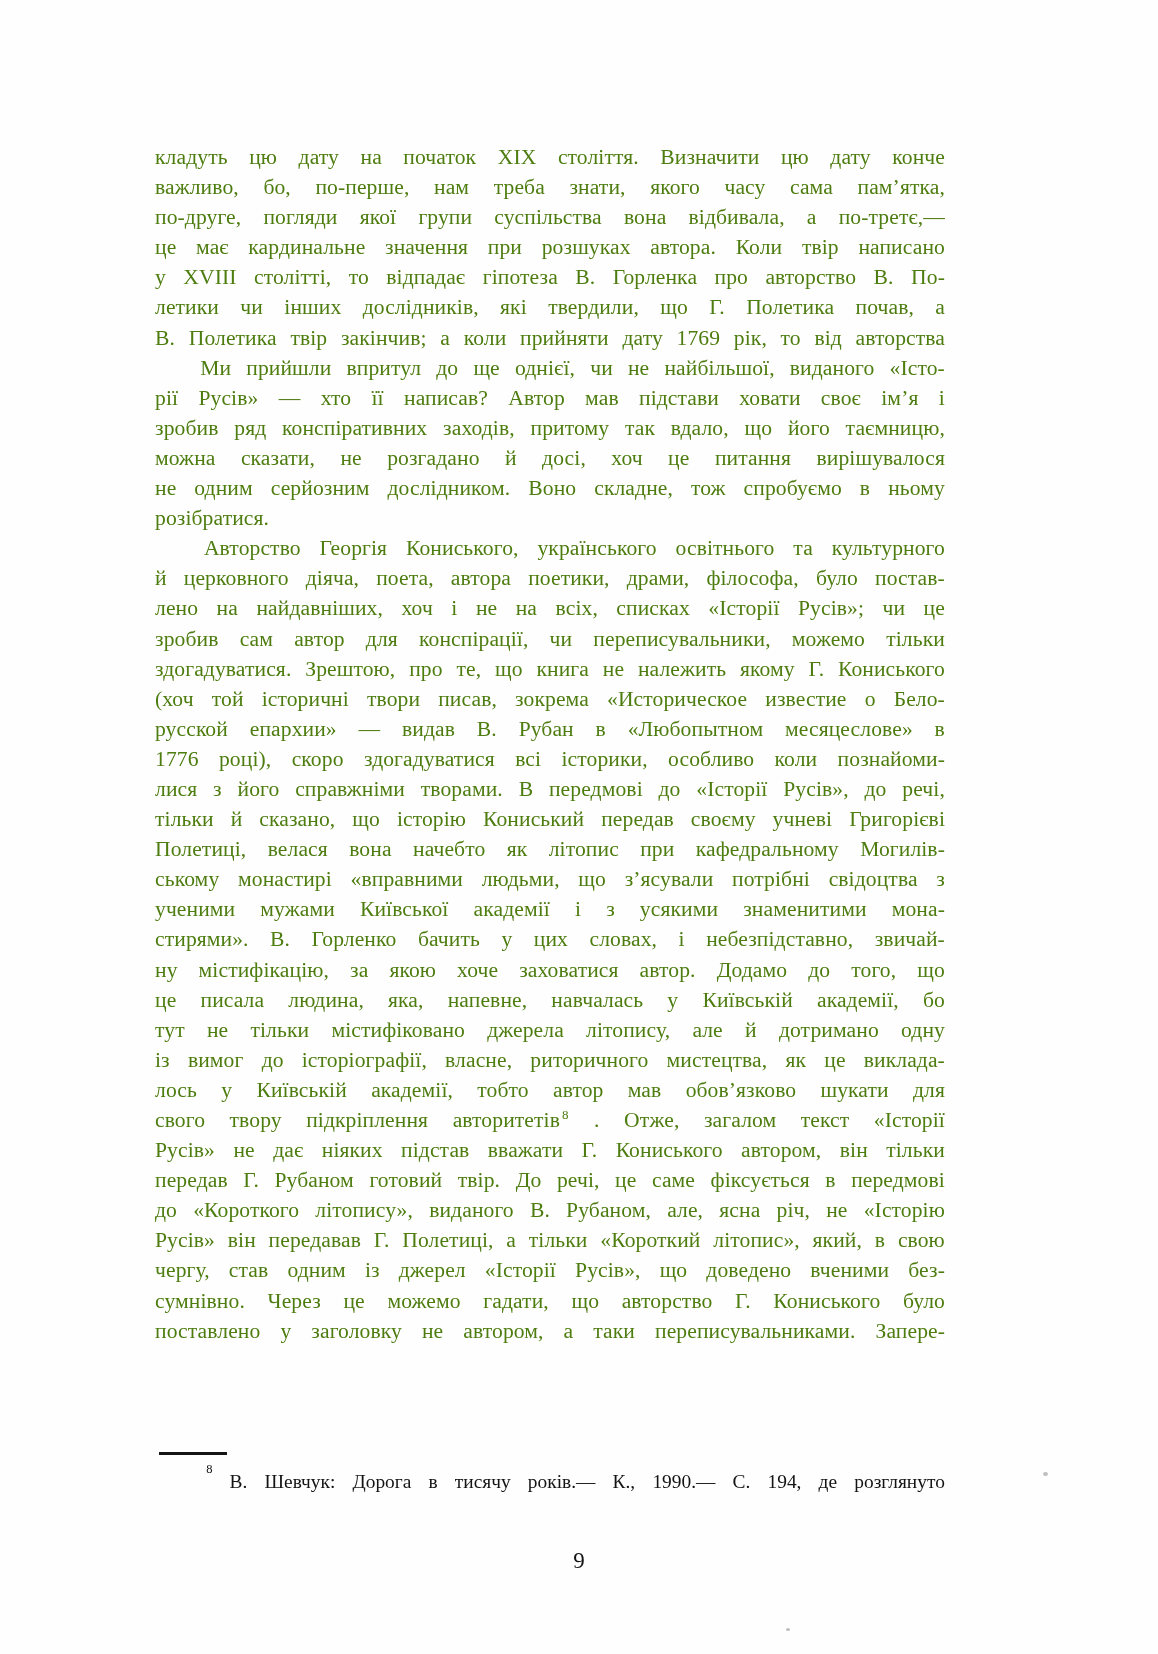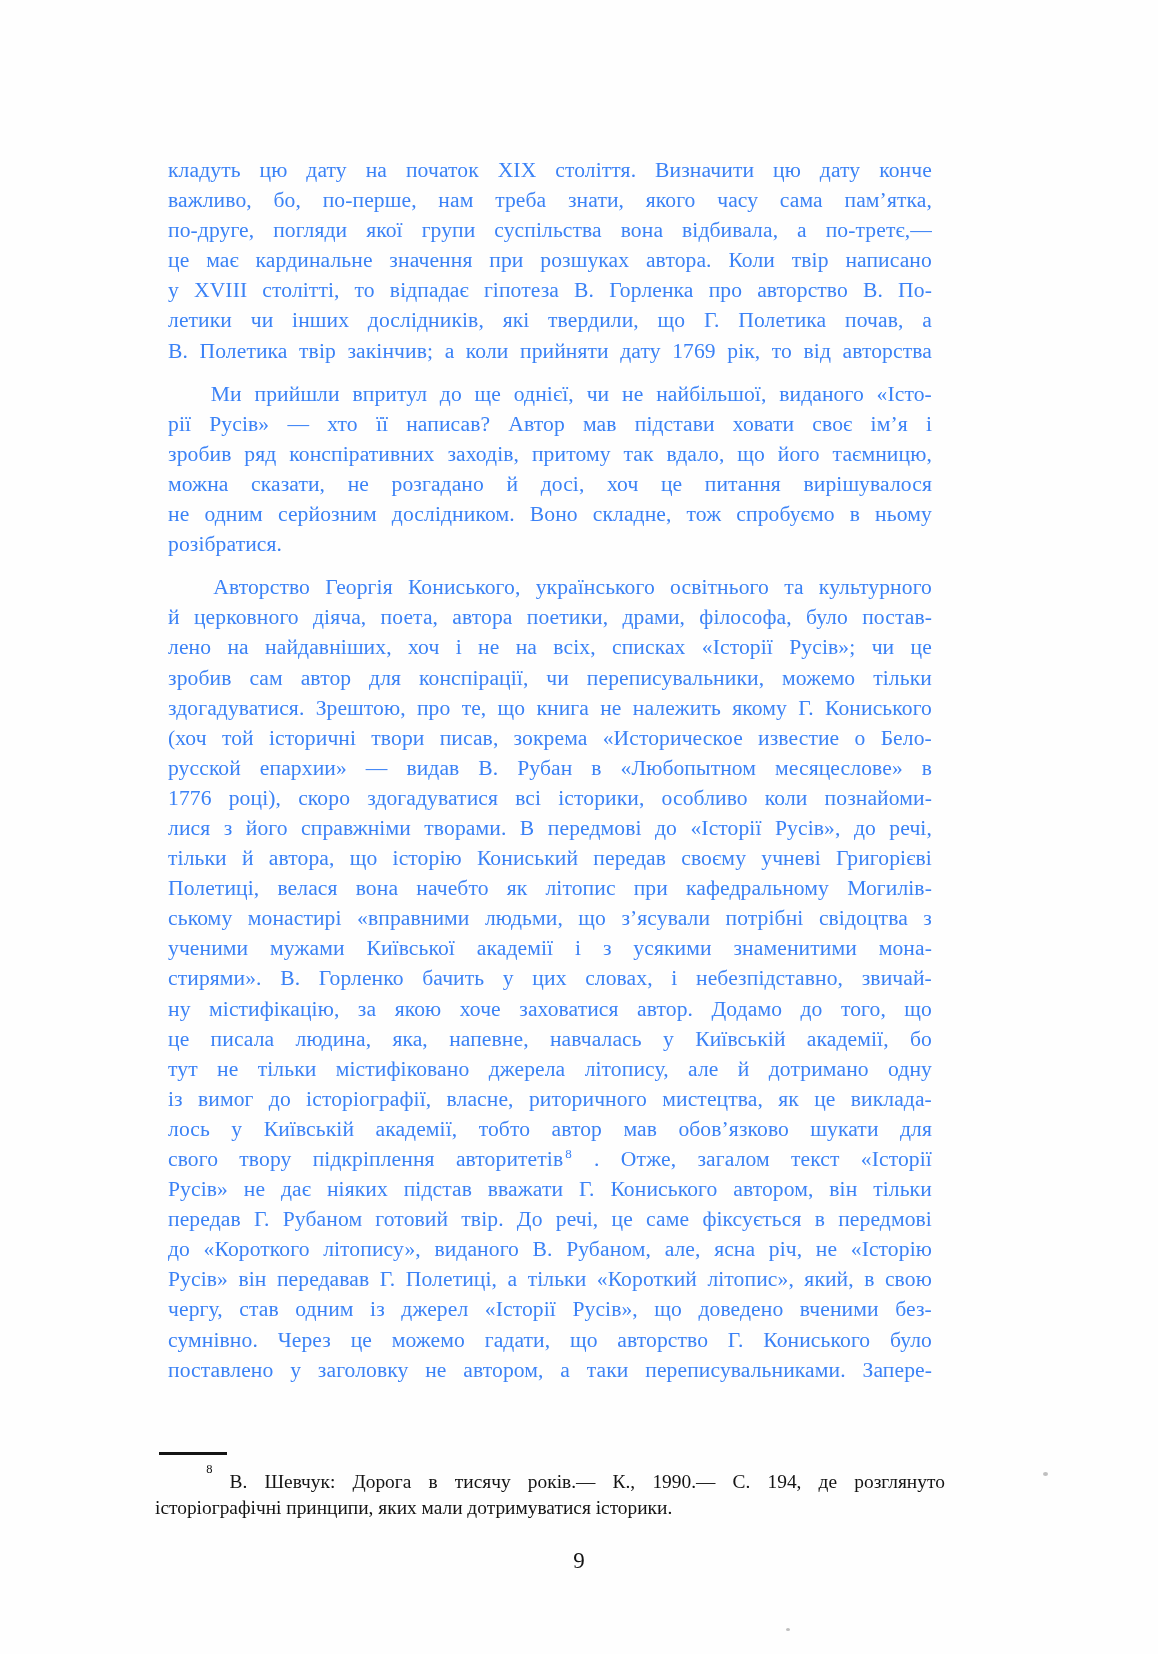--- a/index.html
+++ b/index.html
@@ -20,28 +20,28 @@
     overflow: hidden;
     box-sizing: border-box;
   }
   .text-column {
     position: absolute;
     left: 155px;
     top: 142px;
     width: 790px;
   }
   .para {
-    margin: 13px;
+    margin: 0;
     font-size: 21.6px;
     line-height: 30.1px;
     text-align: justify;
     text-align-last: left;
     letter-spacing: 0.1px;
     word-spacing: 0.4px;
-    color: #3b82f6;
+    color: #4d7c0f;
     -webkit-font-smoothing: none;
   }
   .para + .para {
     text-indent: 0;
   }
   
   .line {
     display: block;
     white-space: pre;
   }
@@ -134,21 +134,21 @@
     <p class="para">
         <span class="line just"><span class="indent"></span><span>Авторство</span><span>Георгія</span><span>Кониського,</span><span>українського</span><span>освітнього</span><span>та</span><span>культурного</span></span>
         <span class="line just"><span>й</span><span>церковного</span><span>діяча,</span><span>поета,</span><span>автора</span><span>поетики,</span><span>драми,</span><span>філософа,</span><span>було</span><span>постав-</span></span>
         <span class="line just"><span>лено</span><span>на</span><span>найдавніших,</span><span>хоч</span><span>і</span><span>не</span><span>на</span><span>всіх,</span><span>списках</span><span>«Історії</span><span>Русів»;</span><span>чи</span><span>це</span></span>
         <span class="line just"><span>зробив</span><span>сам</span><span>автор</span><span>для</span><span>конспірації,</span><span>чи</span><span>переписувальники,</span><span>можемо</span><span>тільки</span></span>
         <span class="line just"><span>здогадуватися.</span><span>Зрештою,</span><span>про</span><span>те,</span><span>що</span><span>книга</span><span>не</span><span>належить</span><span>якому</span><span>Г.</span><span>Кониського</span></span>
         <span class="line just"><span>(хоч</span><span>той</span><span>історичні</span><span>твори</span><span>писав,</span><span>зокрема</span><span>«Историческое</span><span>известие</span><span>о</span><span>Бело-</span></span>
         <span class="line just"><span>русской</span><span>епархии»</span><span>—</span><span>видав</span><span>В.</span><span>Рубан</span><span>в</span><span>«Любопытном</span><span>месяцеслове»</span><span>в</span></span>
         <span class="line just"><span>1776</span><span>році),</span><span>скоро</span><span>здогадуватися</span><span>всі</span><span>історики,</span><span>особливо</span><span>коли</span><span>познайоми-</span></span>
         <span class="line just"><span>лися</span><span>з</span><span>його</span><span>справжніми</span><span>творами.</span><span>В</span><span>передмові</span><span>до</span><span>«Історії</span><span>Русів»,</span><span>до</span><span>речі,</span></span>
-        <span class="line just"><span>тільки</span><span>й</span><span>автора,</span><span>що</span><span>історію</span><span>Кониський</span><span>передав</span><span>своєму</span><span>учневі</span><span>Григорієві</span></span>
+        <span class="line just"><span>тільки</span><span>й</span><span>сказано,</span><span>що</span><span>історію</span><span>Кониський</span><span>передав</span><span>своєму</span><span>учневі</span><span>Григорієві</span></span>
         <span class="line just"><span>Полетиці,</span><span>велася</span><span>вона</span><span>начебто</span><span>як</span><span>літопис</span><span>при</span><span>кафедральному</span><span>Могилів-</span></span>
         <span class="line just"><span>ському</span><span>монастирі</span><span>«вправними</span><span>людьми,</span><span>що</span><span>з’ясували</span><span>потрібні</span><span>свідоцтва</span><span>з</span></span>
         <span class="line just"><span>ученими</span><span>мужами</span><span>Київської</span><span>академії</span><span>і</span><span>з</span><span>усякими</span><span>знаменитими</span><span>мона-</span></span>
         <span class="line just"><span>стирями».</span><span>В.</span><span>Горленко</span><span>бачить</span><span>у</span><span>цих</span><span>словах,</span><span>і</span><span>небезпідставно,</span><span>звичай-</span></span>
         <span class="line just"><span>ну</span><span>містифікацію,</span><span>за</span><span>якою</span><span>хоче</span><span>заховатися</span><span>автор.</span><span>Додамо</span><span>до</span><span>того,</span><span>що</span></span>
         <span class="line just"><span>це</span><span>писала</span><span>людина,</span><span>яка,</span><span>напевне,</span><span>навчалась</span><span>у</span><span>Київській</span><span>академії,</span><span>бо</span></span>
         <span class="line just"><span>тут</span><span>не</span><span>тільки</span><span>містифіковано</span><span>джерела</span><span>літопису,</span><span>але</span><span>й</span><span>дотримано</span><span>одну</span></span>
         <span class="line just"><span>із</span><span>вимог</span><span>до</span><span>історіографії,</span><span>власне,</span><span>риторичного</span><span>мистецтва,</span><span>як</span><span>це</span><span>виклада-</span></span>
         <span class="line just"><span>лось</span><span>у</span><span>Київській</span><span>академії,</span><span>тобто</span><span>автор</span><span>мав</span><span>обов’язково</span><span>шукати</span><span>для</span></span>
         <span class="line just"><span>свого</span><span>твору</span><span>підкріплення</span><span>авторитетів<span class="fn-marker">8</span></span><span>.</span><span>Отже,</span><span>загалом</span><span>текст</span><span>«Історії</span></span>
@@ -159,21 +159,20 @@
         <span class="line just"><span>чергу,</span><span>став</span><span>одним</span><span>із</span><span>джерел</span><span>«Історії</span><span>Русів»,</span><span>що</span><span>доведено</span><span>вченими</span><span>без-</span></span>
         <span class="line just"><span>сумнівно.</span><span>Через</span><span>це</span><span>можемо</span><span>гадати,</span><span>що</span><span>авторство</span><span>Г.</span><span>Кониського</span><span>було</span></span>
         <span class="line just"><span>поставлено</span><span>у</span><span>заголовку</span><span>не</span><span>автором,</span><span>а</span><span>таки</span><span>переписувальниками.</span><span>Запере-</span></span>
       </p>
   </div>
 
   <div class="footnote-area">
     <div class="footnote-rule"></div>
     <p class="footnote">
         <span class="line just"><span class="fn-indent"></span><span class="fn-num">8</span><span>В.</span><span>Шевчук:</span><span>Дорога</span><span>в</span><span>тисячу</span><span>років.—</span><span>К.,</span><span>1990.—</span><span>С.</span><span>194,</span><span>де</span><span>розглянуто</span></span>
-        <span class="line">історіографічні принципи, яких мали дотримуватися історики.</span>
       </p>
   </div>
 
   <div class="page-number">9</div>
 
   <div class="speck" style="left:1043px;top:1472px;width:5px;height:4px;"></div>
   <div class="speck" style="left:786px;top:1628px;width:4px;height:3px;"></div>
 </div>
 
 </body></html>

